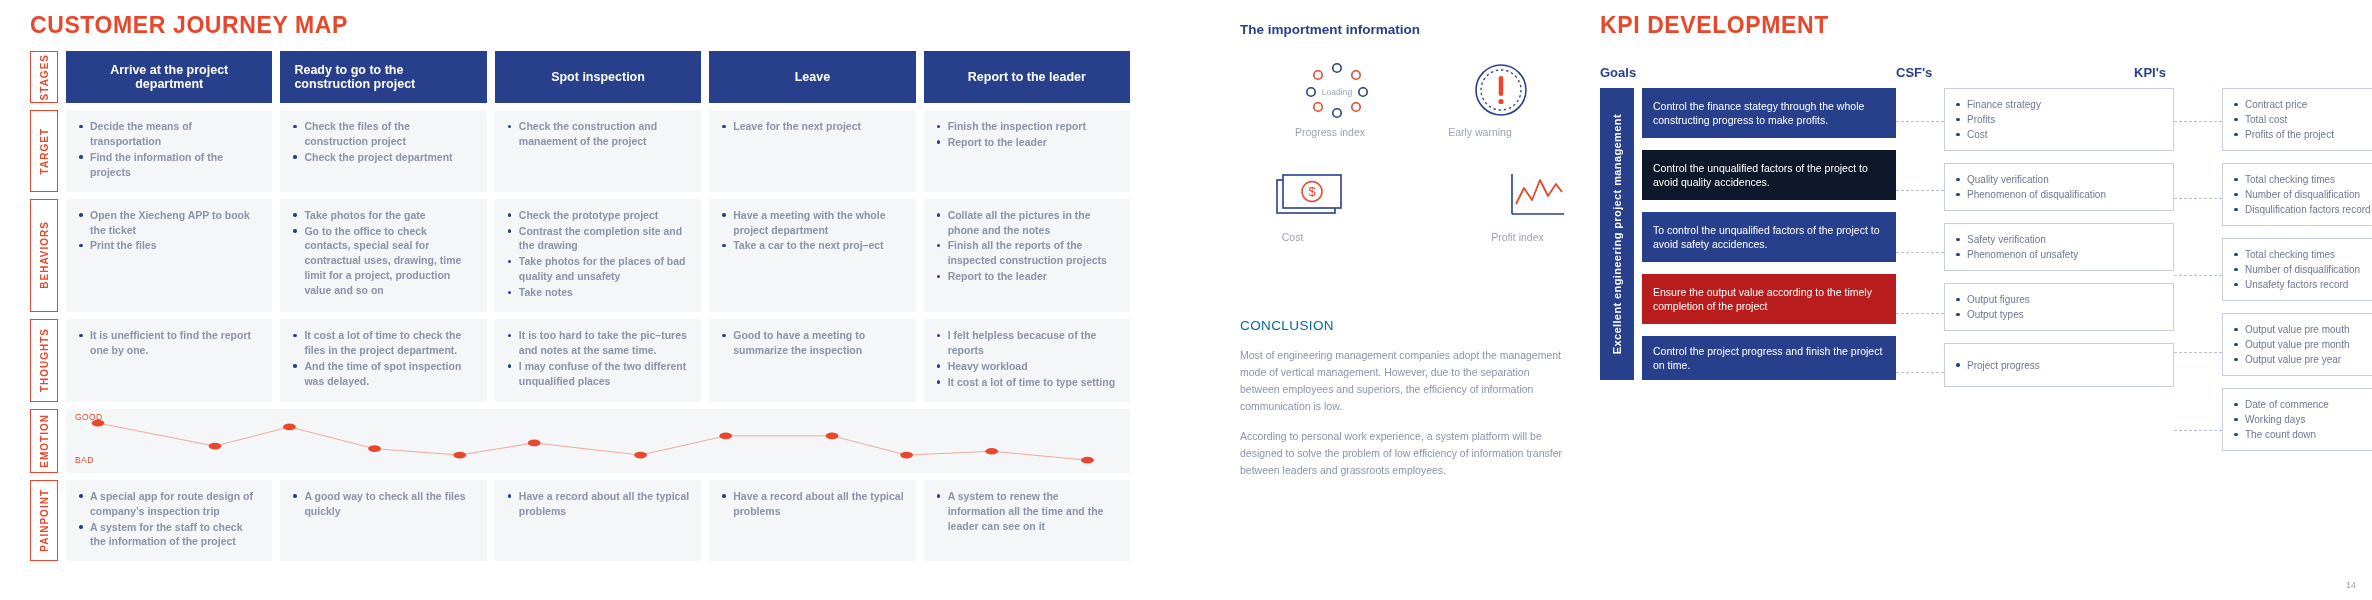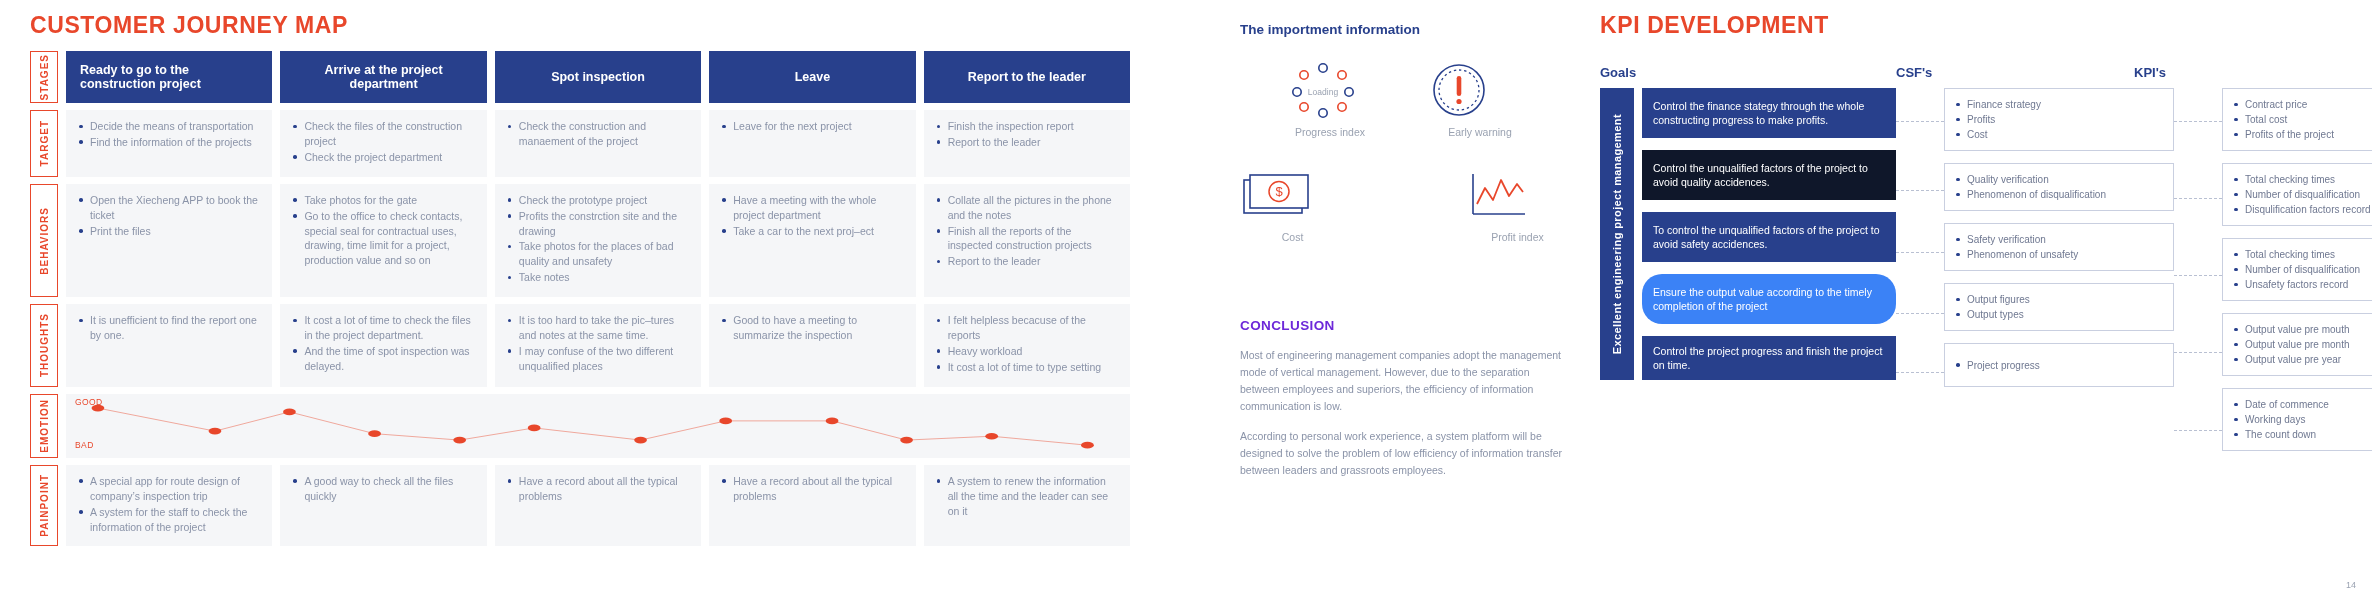--- a/index.html
+++ b/index.html
@@ -22,21 +22,21 @@
     width: 28px; flex: 0 0 28px;
     border: 1.6px solid #e8472b;
     display: flex; align-items: center; justify-content: center;
   }
   .rowlabel span {
     writing-mode: vertical-rl; transform: rotate(180deg);
     color: #e8472b; font-size: 10px; font-weight: bold; letter-spacing: 1px;
     white-space: nowrap;
   }
   .cells { display: flex; gap: 8px; flex: 1; }
-  .cell { flex: 1 1 0; min-width: 0; }
+  .cell { flex: 1 1 0; min-width: 0; font-weight: bold; }
 
   .stage-cell {
     background: #28408c; color: #ffffff;
     font-size: 12.5px; font-weight: bold;
     padding: 12px 14px; min-height: 48px;
     display: flex; align-items: center;
   }
   .stage-cell.center { justify-content: center; text-align: center; }
 
   .body-cell {
@@ -70,28 +70,28 @@
   .emo-good { top: 3px; }
   .emo-bad  { bottom: 8px; }
 
   
   #info { position: absolute; left: 1240px; top: 22px; width: 330px; }
   .sec-title-blue {
     color: #28408c; font-size: 13.5px; font-weight: bold; margin-bottom: 22px;
   }
   .icon-row { display: flex; justify-content: center; gap: 50px; margin-bottom: 26px; }
   .icon-item { text-align: center; width: 100px; }
-  .icon-item .glyph { height: 62px; display: flex; align-items: center; justify-content: flex-start; }
+  .icon-item .glyph { height: 62px; display: flex; align-items: center; justify-content: flex-end; }
   .icon-item .cap { color: #9aa2b1; font-size: 10.5px; margin-top: 5px; }
   .icon-row3 { display: flex; justify-content: space-between; margin-bottom: 28px; }
   .icon-row3 .icon-item { width: 105px; }
 
   #conclusion { position: absolute; left: 1240px; top: 318px; width: 330px; }
   .sec-title-red {
-    color: #6d28d9; font-size: 13.5px; font-weight: bold; margin-bottom: 14px;
+    color: #0369a1; font-size: 13.5px; font-weight: normal; margin-bottom: 14px;
     letter-spacing: .4px;
   }
   .para { color: #8a93a8; font-size: 10.5px; line-height: 1.62; margin-bottom: 13px; }
 
   
   #kpi { position: absolute; left: 1600px; top: 12px; width: 740px; }
   #kpi-title { color: #e8472b; font-size: 23px; font-weight: bold; letter-spacing: .6px; }
   .kpi-heads { display: flex; margin-top: 26px; margin-bottom: 8px; }
   .kpi-heads div { color: #28408c; font-size: 13px; font-weight: bold; }
   .h-goals { width: 296px; }
@@ -151,22 +151,22 @@
 <div id="cjm">
   <div id="cjm-title">CUSTOMER JOURNEY MAP</div>
 
   <div class="grid">
 
     <div class="row r-stages">
       <div class="rowlabel">
         <span>STAGES</span>
       </div>
       <div class="cells">
+        <div class="cell stage-cell center">Arrive at the project department</div>
         <div class="cell stage-cell">Ready to go to the construction project</div>
-        <div class="cell stage-cell center">Arrive at the project department</div>
         <div class="cell stage-cell center">Spot inspection</div>
         <div class="cell stage-cell center">Leave</div>
         <div class="cell stage-cell center">Report to the leader</div>
       </div>
     </div>
 
     <div class="row r-target">
       <div class="rowlabel">
         <span>TARGET</span>
       </div>
@@ -215,21 +215,21 @@
           </div>
         <div class="cell body-cell">
             <ul class="bl">
               <li>Take photos for the gate</li>
               <li>Go to the office to check contacts, special seal for contractual uses, drawing, time limit for a project, production value and so on</li>
             </ul>
           </div>
         <div class="cell body-cell">
             <ul class="bl">
               <li>Check the prototype project</li>
-              <li>Profits the constrction site and the drawing</li>
+              <li>Contrast the completion site and the drawing</li>
               <li>Take photos for the places of bad quality and unsafety</li>
               <li>Take notes</li>
             </ul>
           </div>
         <div class="cell body-cell">
             <ul class="bl">
               <li>Have a meeting with the whole project department</li>
               <li>Take a car to the next proj–ect</li>
             </ul>
           </div>
@@ -419,21 +419,21 @@
 
   <div class="kpi-body">
     <div class="vbar">
       <span>Excellent engineering project management</span>
     </div>
     <div class="kpi-cols">
       <div class="col-goals" id="col-goals">
           <div class="goal-box h2" style="background: rgb(40, 64, 140);">Control the finance stategy through the whole constructing progress to make profits.</div>
           <div class="goal-box h2" style="background: #0f172a;">Control the unqualified factors of the project to avoid quality accidences.</div>
           <div class="goal-box h2" style="background: rgb(40, 64, 140);">To control the unqualified factors of the project to avoid safety accidences.</div>
-          <div class="goal-box h2" style="background: #3b82f6; border-radius: 20px;">Ensure the output value according to the timely completion of the project</div>
+          <div class="goal-box h2" style="background: #b91c1c;">Ensure the output value according to the timely completion of the project</div>
           <div class="goal-box" style="background: rgb(40, 64, 140);">Control the project progress and finish the project on time.</div>
         </div>
       <div class="col-csf" id="col-csf">
           <div class="obox">
             <ul>
               <li>Finance strategy</li>
               <li>Profits</li>
               <li>Cost</li>
             </ul>
           </div>

